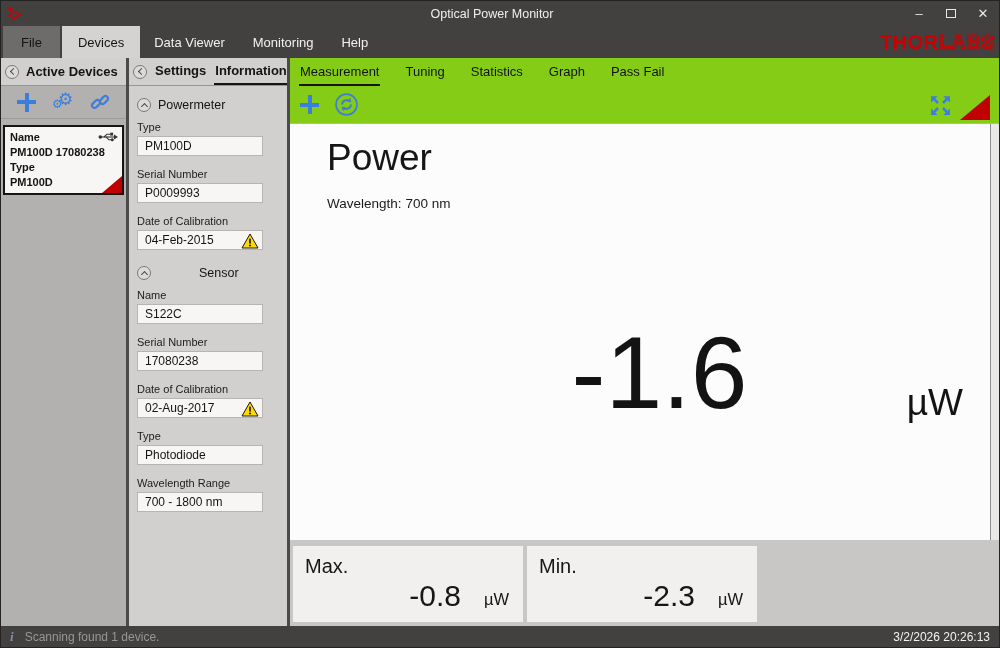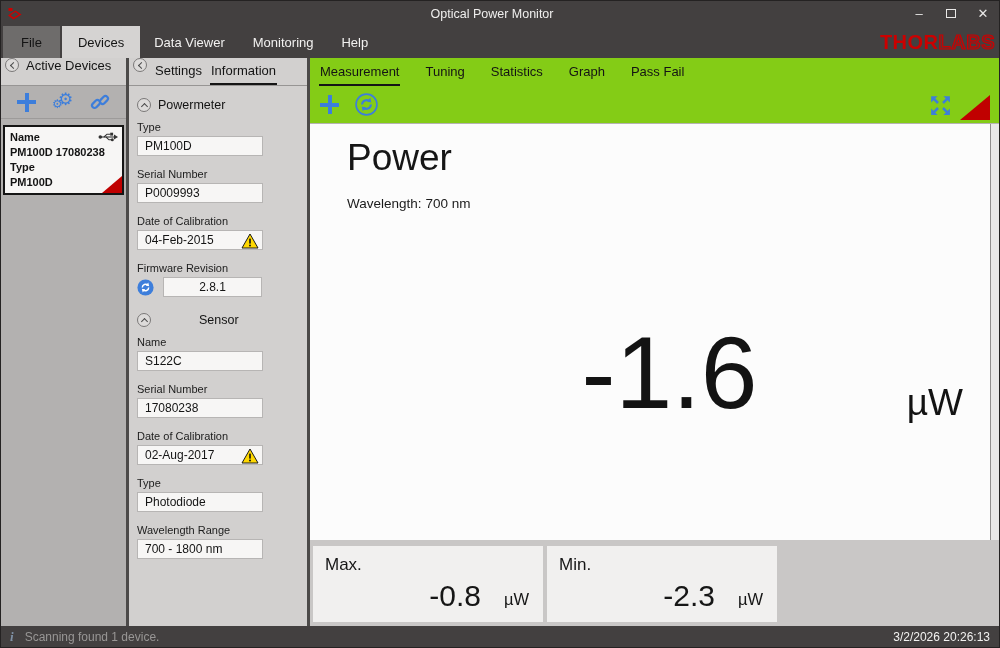--- a/index.html
+++ b/index.html
@@ -22,40 +22,40 @@
   .mi-devices { background:#d5d3d2; color:#141414; padding:0 16px; margin-left:2px; }
   .mi-plain { padding:0 14px; }
   .brand { margin-left:auto; display:flex; align-items:center; padding-right:4px; font-weight:800; font-size:20px; letter-spacing:.5px; }
   .brand .thor { color:#cc0000; }
   .brand .labs { color:rgba(204,0,0,.25); -webkit-text-stroke:1.2px #cc0000; }
 
   
   .main { flex:1; display:flex; min-height:0; }
   .vdiv { width:3px; background:#4c4a49; }
 
-  .panel-hdr { height:28px; background:#d2d0cf; display:flex; font-size:13px; color:#141414; border-bottom:1px solid #979594; padding-left:4px; gap:7px; flex:0 0 28px; }
+  .panel-hdr { height:28px; background:#d2d0cf; display:flex; align-items:center; font-size:13px; color:#141414; border-bottom:1px solid #979594; padding-left:4px; gap:7px; flex:0 0 28px;font-weight:bold; }
   .circle-btn { width:14px; height:14px; border:1px solid #7a7878; border-radius:50%; display:inline-flex; align-items:center; justify-content:center; background:#dddbda; flex:0 0 14px; }
   .chev-left { width:5px; height:5px; border-left:1.5px solid #4a4a4a; border-bottom:1.5px solid #4a4a4a; transform:rotate(45deg); margin-left:2px; }
   .chev-up { width:5px; height:5px; border-left:1.5px solid #4a4a4a; border-top:1.5px solid #4a4a4a; transform:rotate(45deg); margin-top:2px; }
 
   
   .left-panel { width:125px; background:#b3b1b0; display:flex; flex-direction:column; }
   .left-toolbar { height:33px; flex:0 0 33px; display:flex; align-items:center; justify-content:space-around; border-bottom:1px solid #9d9b9a; padding:0 8px; }
   .plus-icon { position:relative; width:19px; height:19px; }
   .plus-icon::before { content:""; position:absolute; left:7.5px; top:0; width:4px; height:19px; background:#3d7edb; }
   .plus-icon::after { content:""; position:absolute; top:7.5px; left:0; height:4px; width:19px; background:#3d7edb; }
   .gears { position:relative; width:22px; height:20px; color:#3d7edb; font-family:"DejaVu Sans",sans-serif; }
   .gear-lg { position:absolute; left:6px; top:-3px; font-size:17px; }
   .gear-sm { position:absolute; left:0px; top:5px; font-size:12px; }
   .device-card { margin:6px 2px 0 2px; background:#f7f6f5; border:2px solid #151515; position:relative; padding:3px 5px; font-size:11px; font-weight:bold; color:#141414; line-height:15px; }
   .usb-icon { position:absolute; top:4px; right:4px; }
   .card-corner { position:absolute; right:0; bottom:0; width:0; height:0; border-left:20px solid transparent; border-bottom:17px solid #c00000; }
 
   
-  .mid-panel { width:178px; background:#d2d0cf; display:flex; flex-direction:column; }
+  .mid-panel { width:158px; background:#d2d0cf; display:flex; flex-direction:column; }
   .mid-tab { height:100%; display:flex; align-items:center; font-size:13px; color:#141414; border-bottom:2px solid transparent; padding:0 1px; }
   .mid-tab.active { border-bottom-color:#151515; }
   .mid-body { padding:10px 0 0 8px; overflow:hidden; }
   .sec-hdr { display:flex; align-items:center; gap:7px; font-size:12.5px; color:#141414; margin:2px 0 9px 0; }
   .fgroup { margin-bottom:12px; }
   .flabel { font-size:11px; color:#1c1c1c; margin-bottom:3px; }
   .finput { width:126px; height:20px; background:#f7f6f5; border:1px solid #b7b5b4; font-size:12px; color:#141414; display:flex; align-items:center; padding:0 7px; position:relative; }
   .finput .warn { position:absolute; right:3px; top:2px; }
   .fw-row { display:flex; align-items:center; gap:9px; }
   .fw-input { width:99px; justify-content:center; }
@@ -70,21 +70,21 @@
   .expand-icon { position:absolute; right:46px; top:7px; }
   .corner-triangle { position:absolute; right:9px; top:9px; width:0; height:0; border-left:30px solid transparent; border-bottom:25px solid #c00000; }
   .display-area { flex:1; background:#fcfcfc; border-top:1px solid #b5b3b2; position:relative; padding:13px 0 0 37px; min-height:0; }
   .power-title { font-size:37px; font-weight:400; color:#161616; }
   .wl-row { margin-top:17px; font-size:13.5px; color:#1a1a1a; display:flex; gap:4px; }
   .reading-value { position:absolute; left:30px; right:0; top:198px; text-align:center; font-size:102px; line-height:1; color:#131313; }
   .reading-unit { position:absolute; right:36px; top:258px; font-size:37px; color:#131313; }
   .scroll-track { position:absolute; top:0; right:0; bottom:0; width:9px; background:#e9e8e7; border-left:1px solid #908e8d; }
   .stats-row { flex:0 0 86px; background:#c9c7c6; display:flex; gap:4px; padding:6px 0 0 3px; align-items:flex-start; }
   .stat-box { width:230px; height:76px; background:#f1f0ef; position:relative; }
-  .stat-label { position:absolute; top:9px; left:12px; font-size:17px; color:#161616; }
+  .stat-label { position:absolute; top:9px; left:12px; font-size:20px; color:#161616; }
   .stat-value { position:absolute; bottom:9px; right:62px; font-size:30px; color:#161616; }
   .stat-unit { position:absolute; bottom:13px; right:14px; font-size:16.5px; color:#161616; }
 
   
   .statusbar { flex:0 0 21px; background:#434040; display:flex; align-items:center; padding:0 9px; font-size:12px; }
   .sb-info { color:#7f91a5; font-family:"Liberation Serif",serif; font-style:italic; font-weight:bold; margin-right:11px; font-size:13px; }
   .sb-msg { color:#989695; }
   .sb-time { margin-left:auto; color:#f3f2f1; }
 </style>
 </head>
@@ -200,35 +200,20 @@
           <div class="finput">
             <span>04-Feb-2015</span>
             <svg class="warn" width="18" height="16" viewBox="0 0 18 16">
               <polygon points="9,1 17,15 1,15" fill="#ffd800" stroke="#1a1a1a" stroke-width="1"></polygon>
               <rect x="8.2" y="5.6" width="1.6" height="5" fill="#111"></rect>
               <circle cx="9" cy="12.6" r="1" fill="#111"></circle>
             </svg>
           </div>
         </div>
 
-        <div class="fgroup">
-          <div class="flabel">Firmware Revision</div>
-          <div class="fw-row">
-            <svg width="17" height="17" viewBox="0 0 16 16">
-              <circle cx="8" cy="8" r="7.6" fill="#3d7edb"></circle>
-              <path d="M5 8 a3 3 0 0 1 5.2 -2" stroke="#fff" stroke-width="1.4" fill="none"></path>
-              <polygon points="10.6,3.4 11.5,6.8 8.3,6.2" fill="#fff"></polygon>
-              <path d="M11 8 a3 3 0 0 1 -5.2 2" stroke="#fff" stroke-width="1.4" fill="none"></path>
-              <polygon points="5.4,12.6 4.5,9.2 7.7,9.8" fill="#fff"></polygon>
-            </svg>
-            <div class="finput fw-input">
-                <span>2.8.1</span>
-              </div>
-          </div>
-        </div>
 
         <div class="sec-hdr" style="margin-top:16px;gap:48px;">
           <span class="circle-btn">
               <span class="chev-up"></span>
             </span>
           <span>Sensor</span>
         </div>
 
         <div class="fgroup">
           <div class="flabel">Name</div>

